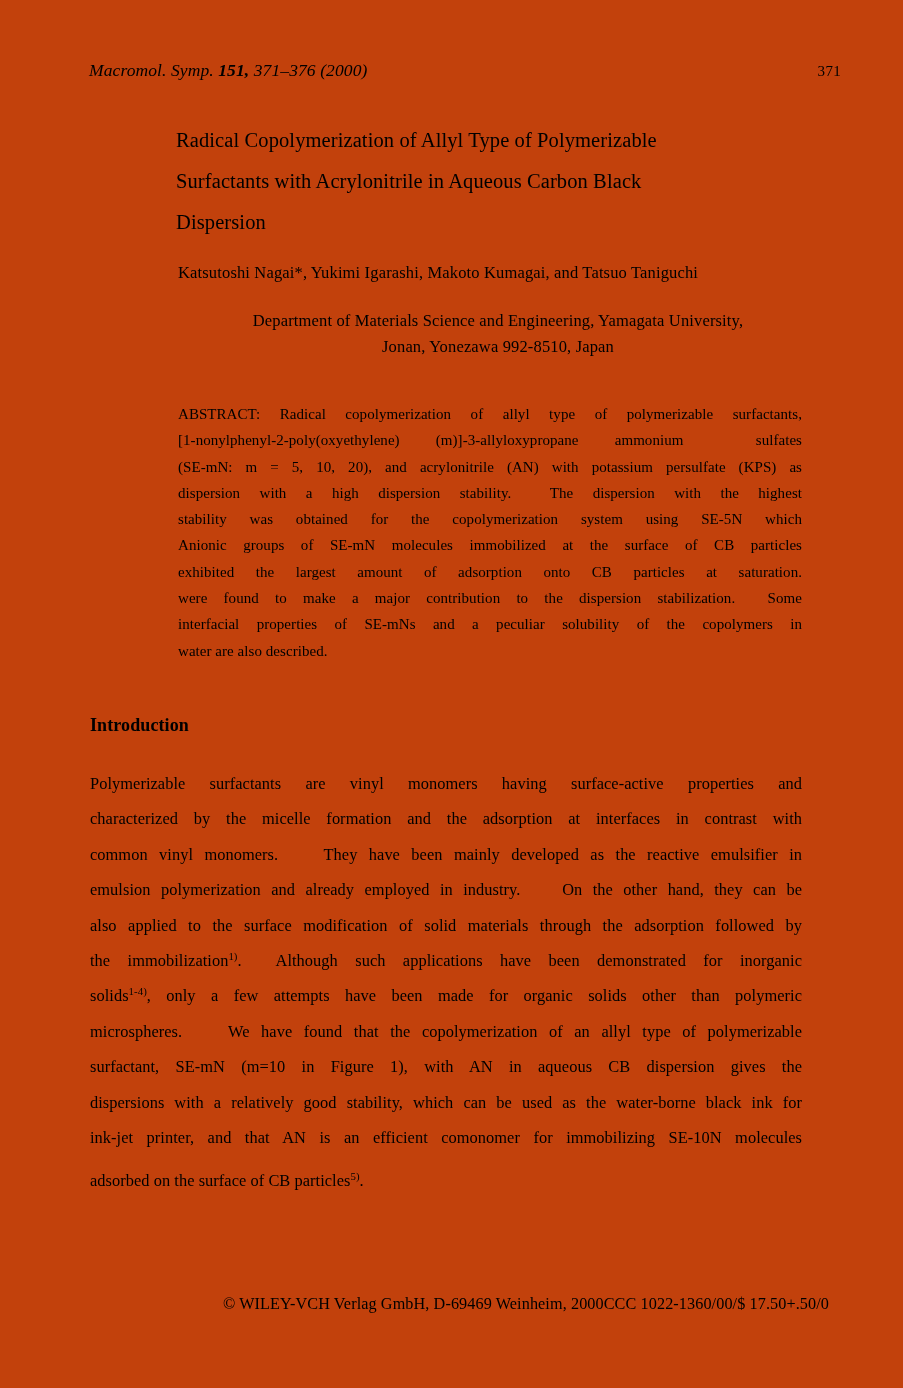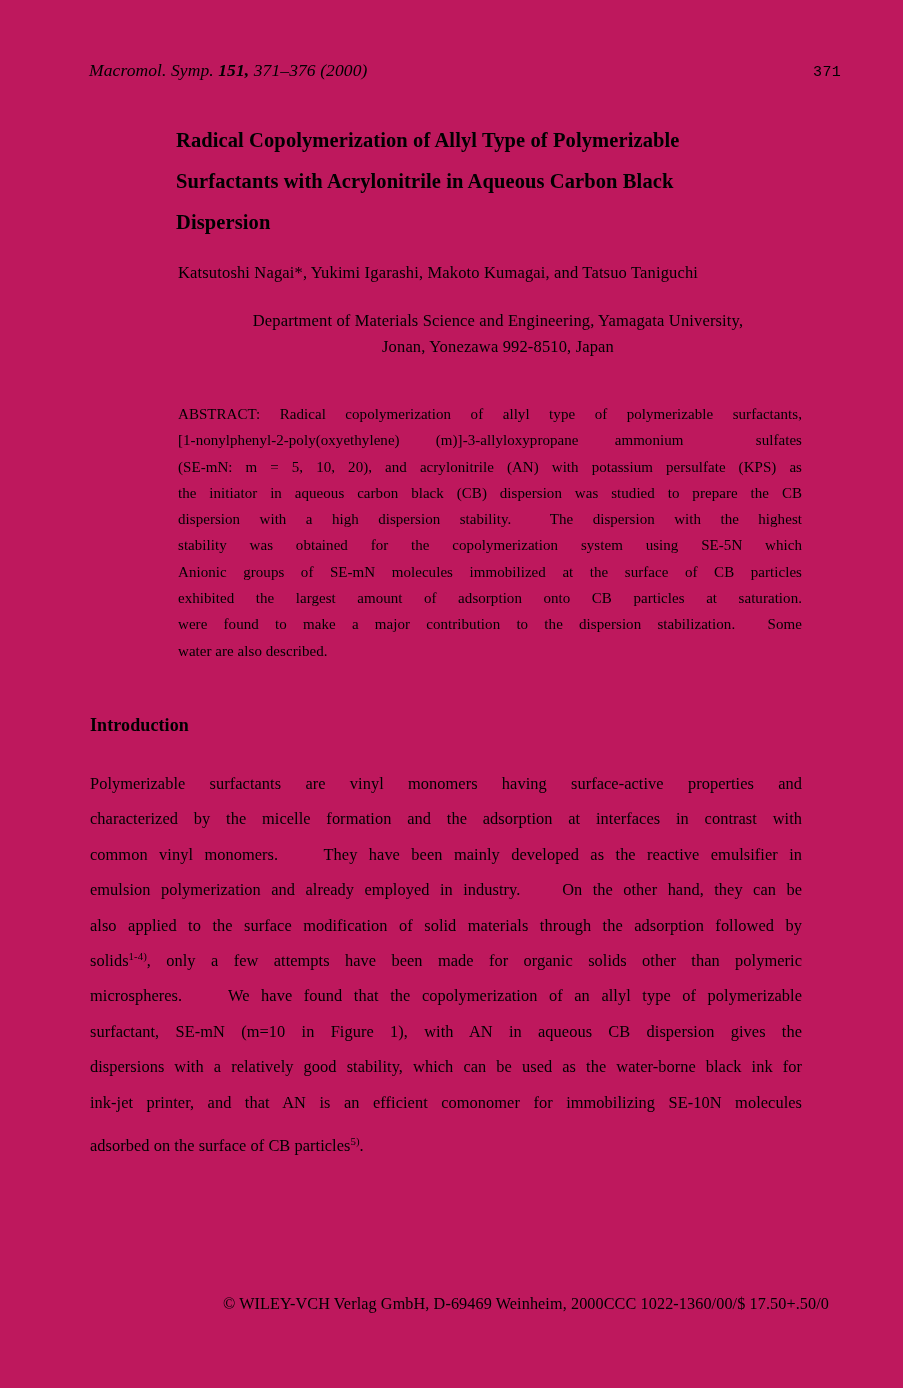--- a/index.html
+++ b/index.html
@@ -10,21 +10,21 @@
   body {
     font-family: "Liberation Serif", "DejaVu Serif", serif;
     color: #000000;
     -webkit-font-smoothing: antialiased;
   }
   .page {
     position: relative;
     width: 903px;
     height: 1388px;
     margin: 0 auto;
-    background: #be185d;
+    background: #c2410c;
     overflow: hidden;
   }
 
   
   .runhead {
     position: absolute;
     top: 60px;
     left: 89px;
     right: 62px;
     display: flex;
@@ -35,32 +35,32 @@
     font-style: italic;
     font-size: 17.5px;
     letter-spacing: 0.1px;
     white-space: nowrap;
   }
   .runhead-journal .vol {
     font-weight: bold;
     font-style: italic;
   }
   .runhead-page {
-    font-family: Liberation Mono, monospace;
+    font-family: Liberation Serif, serif;
     font-size: 15px;
     letter-spacing: 0.3px;
   }
 
   
   .title {
     position: absolute;
     top: 106px;
     left: 176px;
     width: 640px;
-    font-weight: bold;
+    font-weight: normal;
     font-size: 20.5px;
     line-height: 41px;
     letter-spacing: 0.1px;
   }
   .title .tline { display: block; }
 
   
   .authors {
     position: absolute;
     top: 262px;
@@ -174,37 +174,38 @@
 
   <div class="affil">
     <span class="aline">Department of Materials Science and Engineering, Yamagata University,</span>
     <span class="aline">Jonan, Yonezawa 992-8510, Japan</span>
   </div>
 
   <div class="abstract" id="abstract-block">
       <span class="aline">ABSTRACT: Radical copolymerization of allyl type of polymerizable surfactants,</span>
       <span class="aline">[1-nonylphenyl-2-poly(oxyethylene) (m)]-3-allyloxypropane ammonium  sulfates</span>
       <span class="aline">(SE-mN: m = 5, 10, 20), and acrylonitrile (AN) with potassium persulfate (KPS) as</span>
-      <span class="aline">the initiator in aqueous carbon black (CB) dispersion was studied to prepare the CB</span>
       <span class="aline">dispersion  with  a  high  dispersion  stability.    The  dispersion  with  the  highest</span>
       <span class="aline">stability  was  obtained  for  the  copolymerization  system  using  SE-5N  which</span>
       <span class="aline">Anionic groups of SE-mN molecules immobilized at the surface of CB particles</span>
       <span class="aline">exhibited  the  largest  amount  of  adsorption  onto  CB  particles  at  saturation.</span>
       <span class="aline">were  found  to  make  a  major  contribution  to  the  dispersion  stabilization.    Some</span>
+      <span class="aline">interfacial  properties  of  SE-mNs  and  a  peculiar  solubility  of  the  copolymers  in</span>
       <span class="aline last">water are also described.</span>
     </div>
 
   <h2 class="section-head">Introduction</h2>
 
   <div class="body" id="body-block">
       <span class="bline">Polymerizable  surfactants  are  vinyl  monomers  having  surface-active  properties  and</span>
       <span class="bline">characterized  by  the  micelle  formation  and  the  adsorption  at  interfaces  in  contrast  with</span>
       <span class="bline">common vinyl monomers.    They have been mainly developed as the reactive emulsifier in</span>
       <span class="bline">emulsion polymerization and already employed in industry.    On the other hand, they can be</span>
       <span class="bline">also applied to the surface modification of solid materials through the adsorption followed by</span>
+      <span class="bline">the  immobilization<sup>1)</sup>.    Although  such  applications  have  been  demonstrated  for  inorganic</span>
       <span class="bline">solids<sup>1-4)</sup>,  only  a  few  attempts  have  been  made  for  organic  solids  other  than  polymeric</span>
       <span class="bline">microspheres.    We have found that the copolymerization of an allyl type of polymerizable</span>
       <span class="bline">surfactant,  SE-mN  (m=10  in  Figure  1),  with  AN  in  aqueous  CB  dispersion  gives  the</span>
       <span class="bline">dispersions with a relatively good stability, which can be used as the water-borne black ink for</span>
       <span class="bline">ink-jet  printer,  and  that  AN  is  an  efficient  comonomer  for  immobilizing  SE-10N  molecules</span>
       <span class="bline last">adsorbed on the surface of CB particles<sup>5)</sup>.</span>
     </div>
 
   <div class="footer">
     <div class="footer-left">© WILEY-VCH Verlag GmbH, D-69469 Weinheim, 2000</div>

